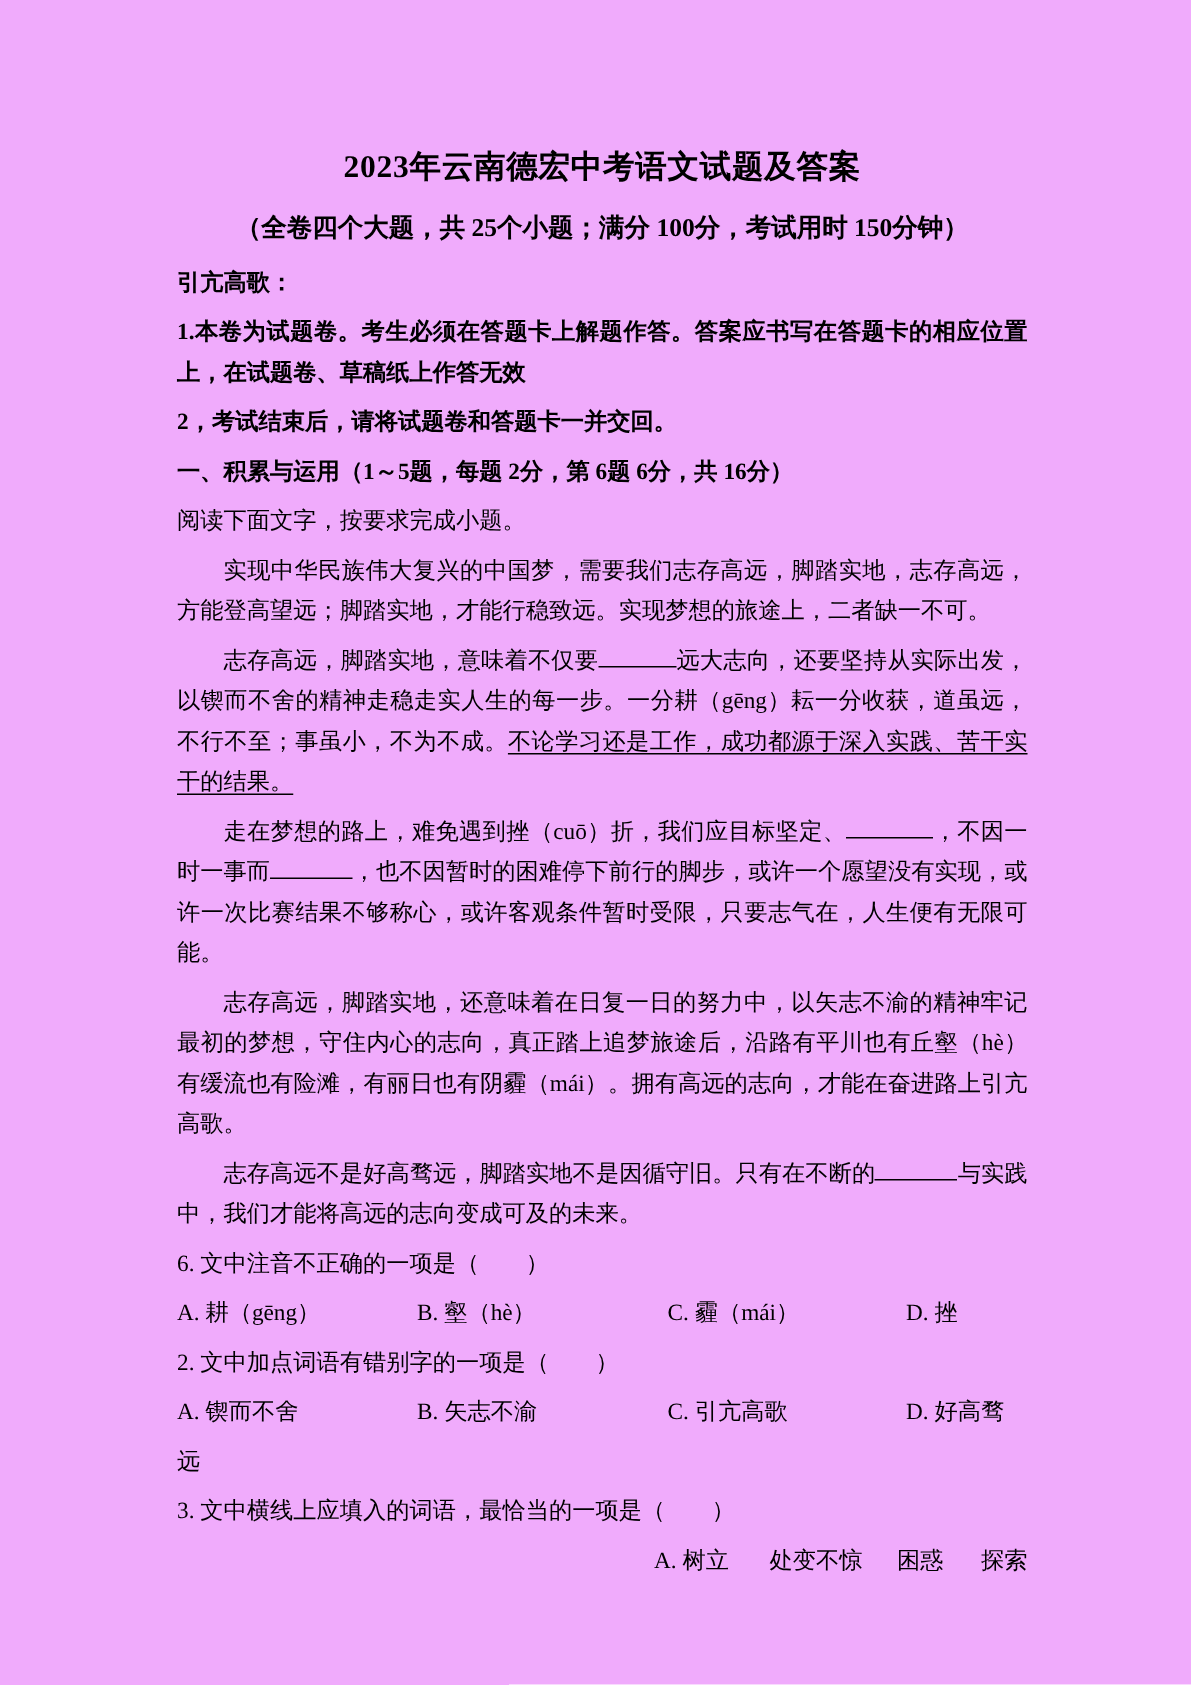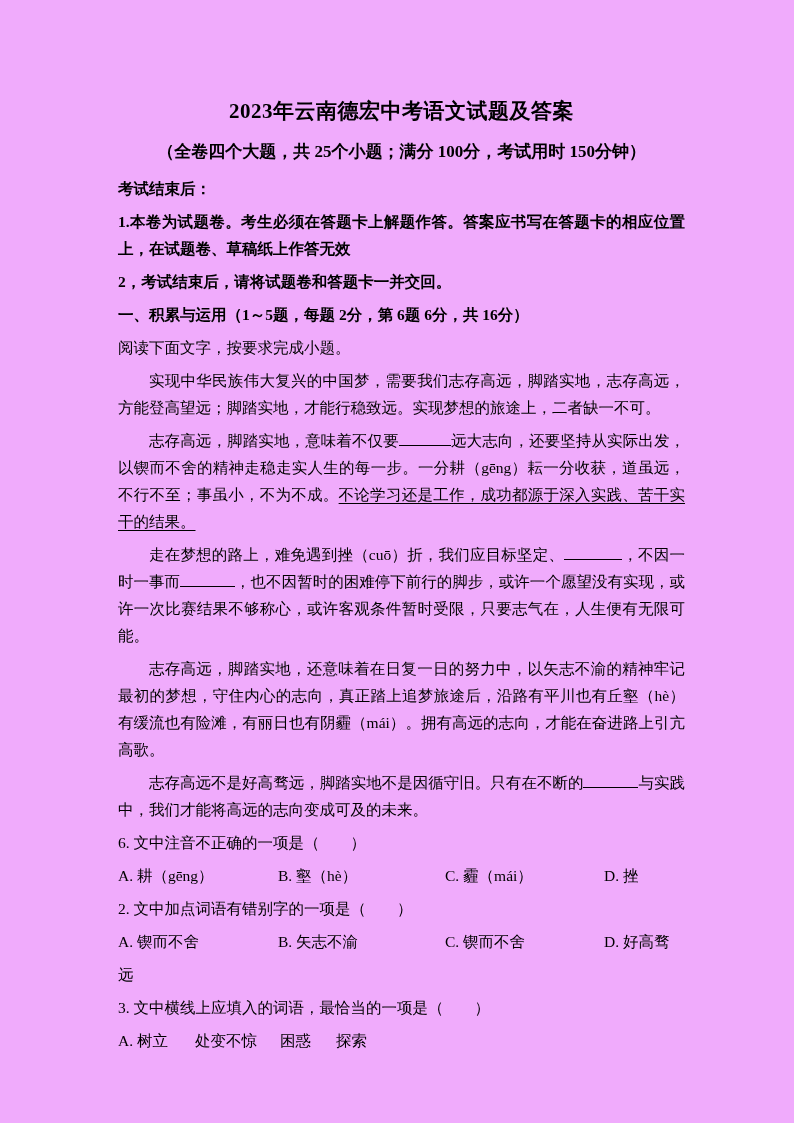--- a/index.html
+++ b/index.html
@@ -52,32 +52,32 @@
     text-underline-offset: 3px;
   }
   .opt-row {
     display: flex;
     margin: 0 0 6px 0;
   }
   .opt-row .c0 { width: 160px; }
   .opt-row .c1 { width: 167px; }
   .opt-row .c2 { width: 159px; }
   .opt-row .c3 { flex: 1; }
-  .opt-inline { display: flex; margin: 0 0 6px 0; }
+  .opt-inline { display: flex; margin: 0 0 6px 0; justify-content: flex-end; }
   .opt-inline .i0 { width: 77px; }
   .opt-inline .i1 { width: 85px; }
   .opt-inline .i2 { width: 56px; }
 </style>
 </head>
 <body>
 
 <div class="page">
   <h1 class="title">2023年云南德宏中考语文试题及答案</h1>
   <div class="subtitle">（全卷四个大题，共 25个小题；满分 100分，考试用时 150分钟）</div>
-  <p class="para bold">考试结束后：</p>
+  <p class="para bold">引亢高歌：</p>
   <div id="notices">
       <p class="para bold">1.本卷为试题卷。考生必须在答题卡上解题作答。答案应书写在答题卡的相应位置上，在试题卷、草稿纸上作答无效</p>
       <p class="para bold">2，考试结束后，请将试题卷和答题卡一并交回。</p>
     </div>
   <p class="para bold">一、积累与运用（1～5题，每题 2分，第 6题 6分，共 16分）</p>
   <p class="para">阅读下面文字，按要求完成小题。</p>
   <div id="passage">
       <p class="para indent"><span>实现中华民族伟大复兴的中国梦，需要我们志存高远，脚踏实地，志存高远，方能登高望远；脚踏实地，才能行稳致远。实现梦想的旅途上，二者缺一不可。</span></p>
       <p class="para indent"><span>志存高远，脚踏实地，意味着不仅要</span><span class="blank" style="width: 52px;"></span><span>远大志向，还要坚持从实际出发，以锲而不舍的精神走稳走实人生的每一步。一分耕（gēng）耘一分收获，道虽远，不行不至；事虽小，不为不成。</span><span class="ul-sentence">不论学习还是工作，成功都源于深入实践、苦干实干的结果。</span></p>
       <p class="para indent"><span>走在梦想的路上，难免遇到挫（cuō）折，我们应目标坚定、</span><span class="blank" style="width: 58px;"></span><span>，不因一时一事而</span><span class="blank" style="width: 55px;"></span><span>，也不因暂时的困难停下前行的脚步，或许一个愿望没有实现，或许一次比赛结果不够称心，或许客观条件暂时受限，只要志气在，人生便有无限可能。</span></p>
@@ -89,21 +89,21 @@
       <div class="opt-row">
         <span class="c0">A. 耕（gēng）</span>
         <span class="c1">B. 壑（hè）</span>
         <span class="c2">C. 霾（mái）</span>
         <span class="c3">D. 挫</span>
       </div>
       <p class="para">2. 文中加点词语有错别字的一项是（　　）</p>
       <div class="opt-row">
         <span class="c0">A. 锲而不舍</span>
         <span class="c1">B. 矢志不渝</span>
-        <span class="c2">C. 锲而不舍</span>
+        <span class="c2">C. 引亢高歌</span>
         <span class="c3">D. 好高骛</span>
       </div>
       <p class="para">远</p>
       <p class="para">3. 文中横线上应填入的词语，最恰当的一项是（　　）</p>
       <div class="opt-inline">
         <span class="i0">A. 树立</span>
         <span class="i1">处变不惊</span>
         <span class="i2">困惑</span>
         <span class="i3">探索</span>
       </div>

